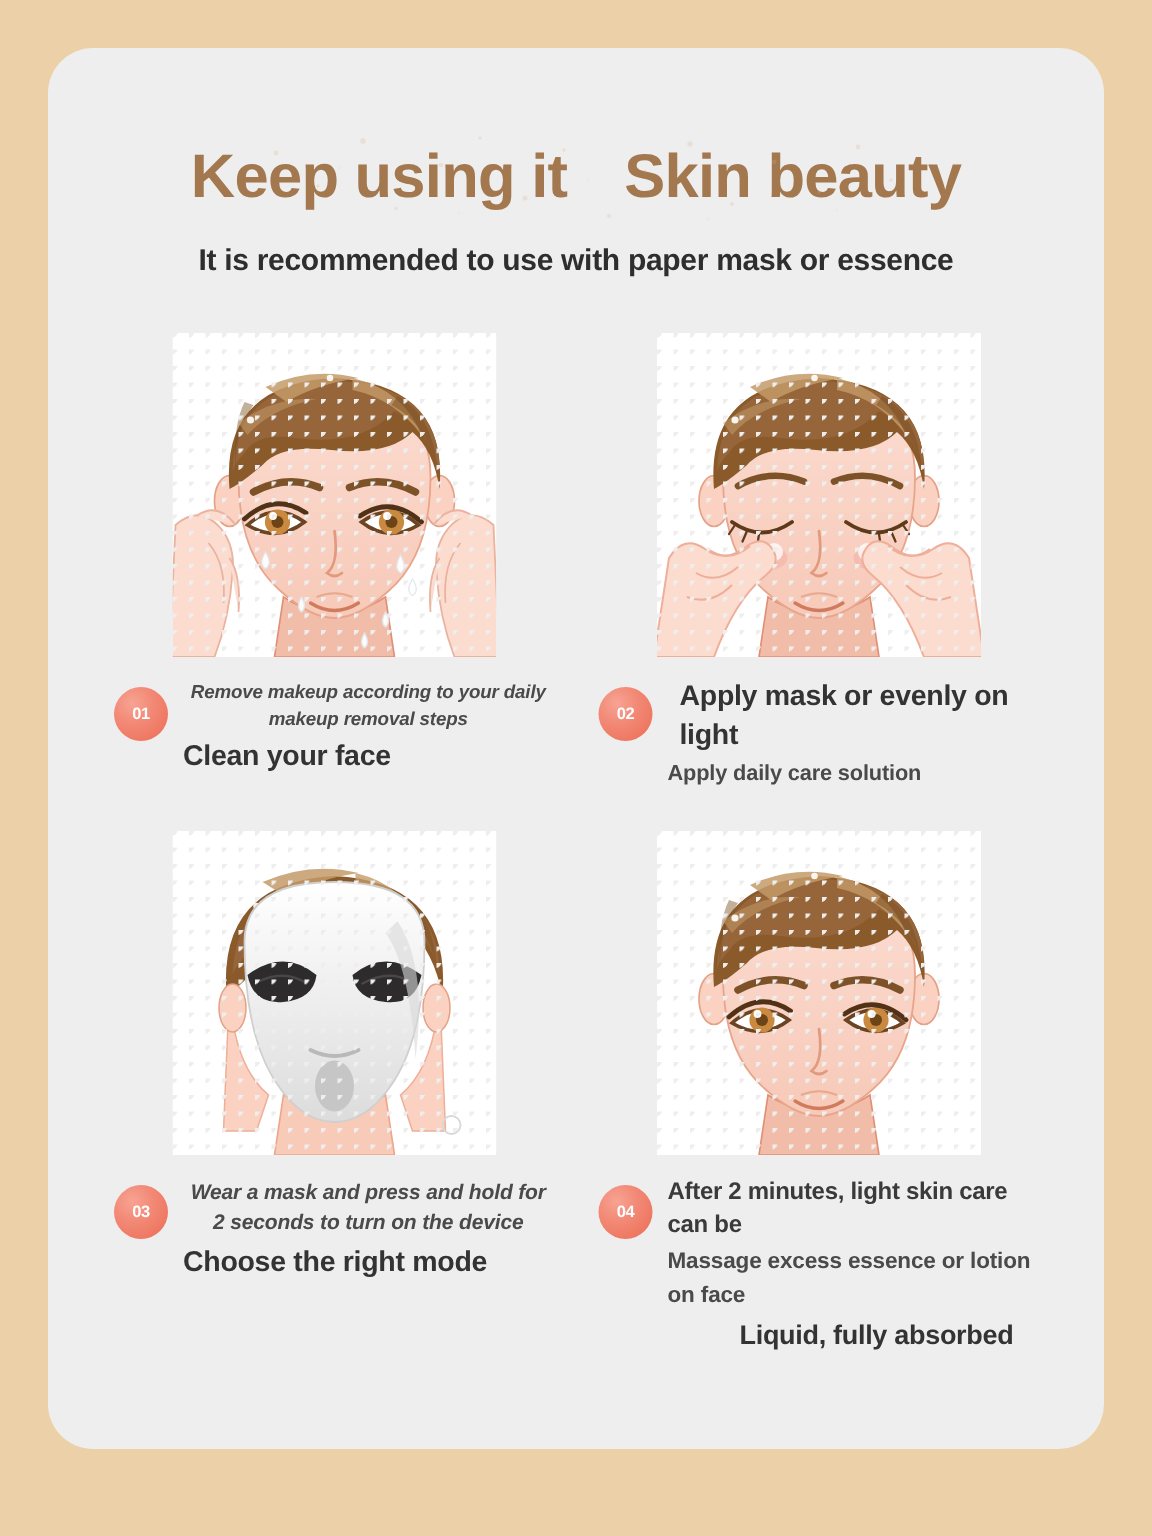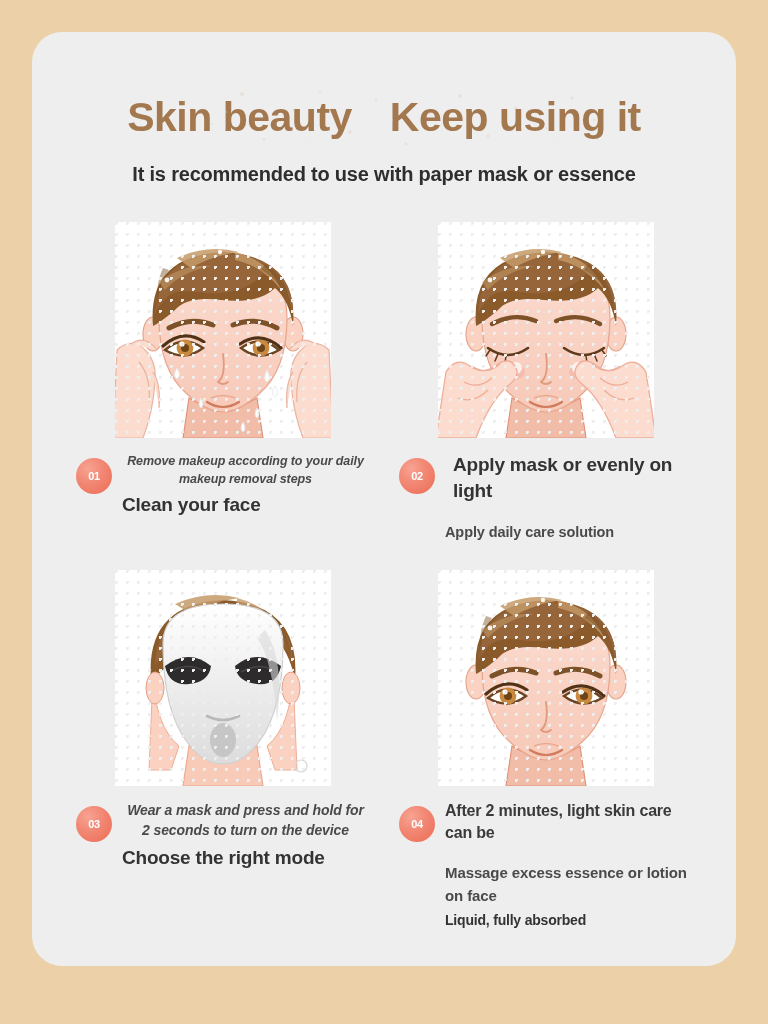--- a/index.html
+++ b/index.html
@@ -162,26 +162,26 @@
     letter-spacing: -0.1px;
     line-height: 1.5;
   }
 
   
   .layout-centered .cap-small { text-align: center; font-style: italic; }
   .layout-centered .cap-head { margin-top: 4px; }
 
   
   .layout-left .cap-head { margin-top: 0; }
-  .layout-left .cap-sub { margin-top: 19px; }
+  .layout-left .cap-sub { margin-top: 3px; }
 
   .sp3 .cap-small { font-size: 14px; }
   .sp4 .cap-head { font-size: 16px; font-weight: bold; color: #3a3a3a; }
   .sp4 .cap-sub { font-size: 15px; }
-  .sp4 .cap-big { font-size: 14px; margin-top: 5px; font-weight: bold; color: #333; font-family: "Liberation Sans Narrow","Liberation Sans",sans-serif; letter-spacing:-0.2px;}
+  .sp4 .cap-big { font-size: 18px; margin-top: 5px; font-weight: bold; color: #333; font-family: "Liberation Sans Narrow","Liberation Sans",sans-serif; letter-spacing:-0.2px;margin-left:48px;}
   .sp2 .cap-head { padding-left: 8px; }
 </style>
 </head>
 <body>
 
 <div class="page">
   <div class="card">
 
     <div class="header">
 
@@ -206,22 +206,22 @@
               <circle cx="440" cy="36" r="1.2"></circle>
           </g>
           <g fill="#c9e3ef" opacity="0.5">
             <circle cx="72" cy="28" r="1.3"></circle>
               <circle cx="152" cy="58" r="1.0"></circle>
             <circle cx="238" cy="36" r="1.2"></circle>
               <circle cx="318" cy="62" r="1.1"></circle>
             <circle cx="404" cy="56" r="1.0"></circle>
           </g>
         </svg>
+        <div class="title">Keep using it</div>
         <div class="title">Skin beauty</div>
-        <div class="title">Keep using it</div>
       </div>
 
       <div class="subtitle">It is recommended to use with paper mask or essence</div>
     </div>
 
     <div class="steps">
 
       <div class="step sp1">
         <div class="photo-wrap">
           <div class="photo">

